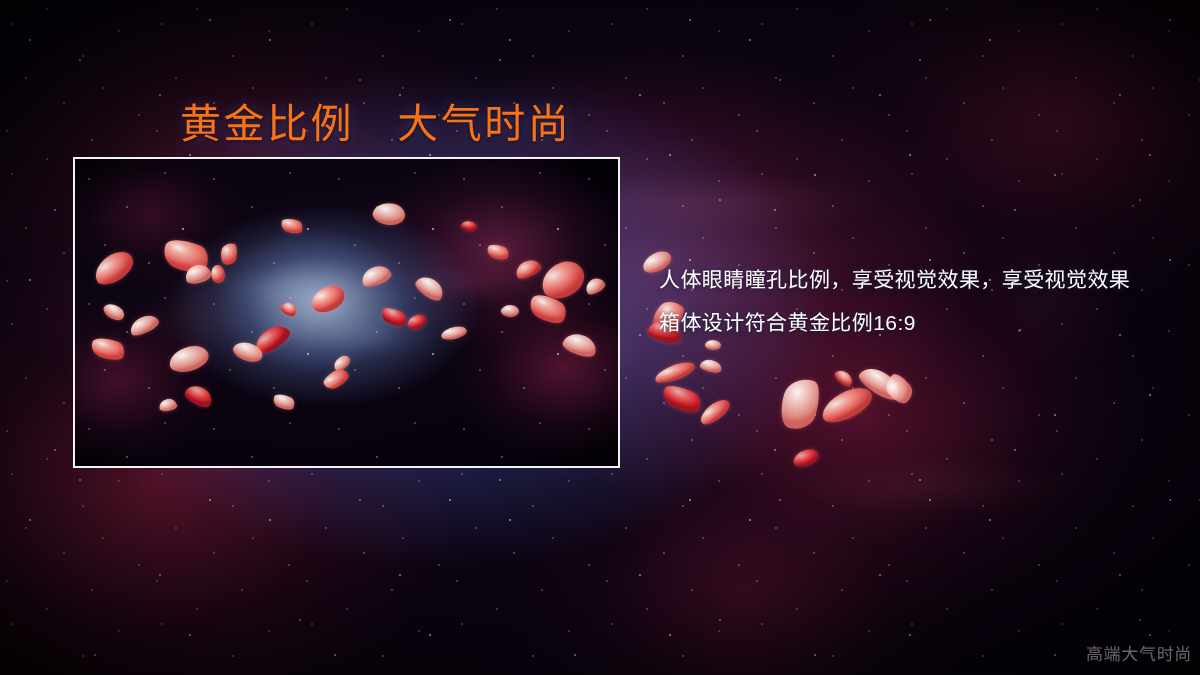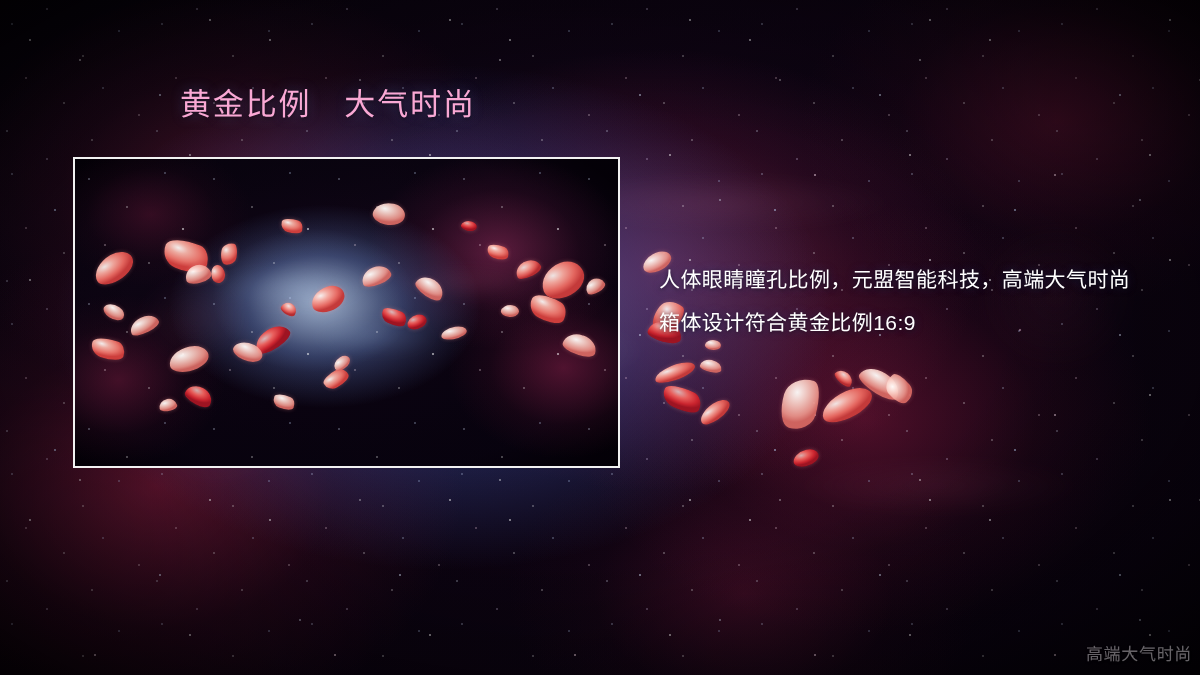--- a/index.html
+++ b/index.html
@@ -161,24 +161,24 @@
     background:
       radial-gradient(ellipse 70% 58% at 34% 30%, rgba(255,252,250,.96) 0%, rgba(250,205,196,.92) 42%, rgba(238,150,140,.92) 80%, rgba(214,104,98,.95) 100%);
   }
   .petal.deep{
     background:
       radial-gradient(ellipse 66% 56% at 34% 28%, rgba(255,214,208,.80) 0%, rgba(238,96,92,.97) 40%, rgba(202,36,46,1) 78%, rgba(158,20,34,1) 100%);
   }
 
   
   #title{
-    position:absolute;left:180px;top:87px;
-    font-size:31px;line-height:1.16;
+    position:absolute;left:180px;top:101px;
+    font-size:41px;line-height:1.16;
     letter-spacing:.06em;
-    color:#f9a8d4;
+    color:#f97316;
     font-weight:400;
     text-shadow:0 1px 4px rgba(0,0,0,.55), 0 0 14px rgba(120,160,255,.30);
     white-space:pre;
   }
   #body-copy{
     position:absolute;left:659px;top:258px;
     width:520px;
   }
   .body-line{
     font-size:21px;
@@ -266,19 +266,19 @@
           <div class="petal v2 pale" style="left: 84px; top: 240px; width: 18px; height: 12px; transform: rotate(-12deg);"></div>
           <div class="petal deep" style="left: 386px; top: 62px; width: 16px; height: 10px; transform: rotate(14deg);"></div>
           <div class="petal v2 pale" style="left: 510px; top: 120px; width: 20px; height: 14px; transform: rotate(-30deg);"></div>
         </div>
     </div>
   </div>
 
   <div id="title">黄金比例　大气时尚</div>
 
   <div id="body-copy">
-    <div class="body-line">人体眼睛瞳孔比例，元盟智能科技，高端大气时尚</div>
+    <div class="body-line">人体眼睛瞳孔比例，享受视觉效果，享受视觉效果</div>
     <div class="body-line">箱体设计符合黄金比例16:9</div>
   </div>
 
   <div id="watermark">高端大气时尚</div>
 
 </div>
 
 </body></html>

